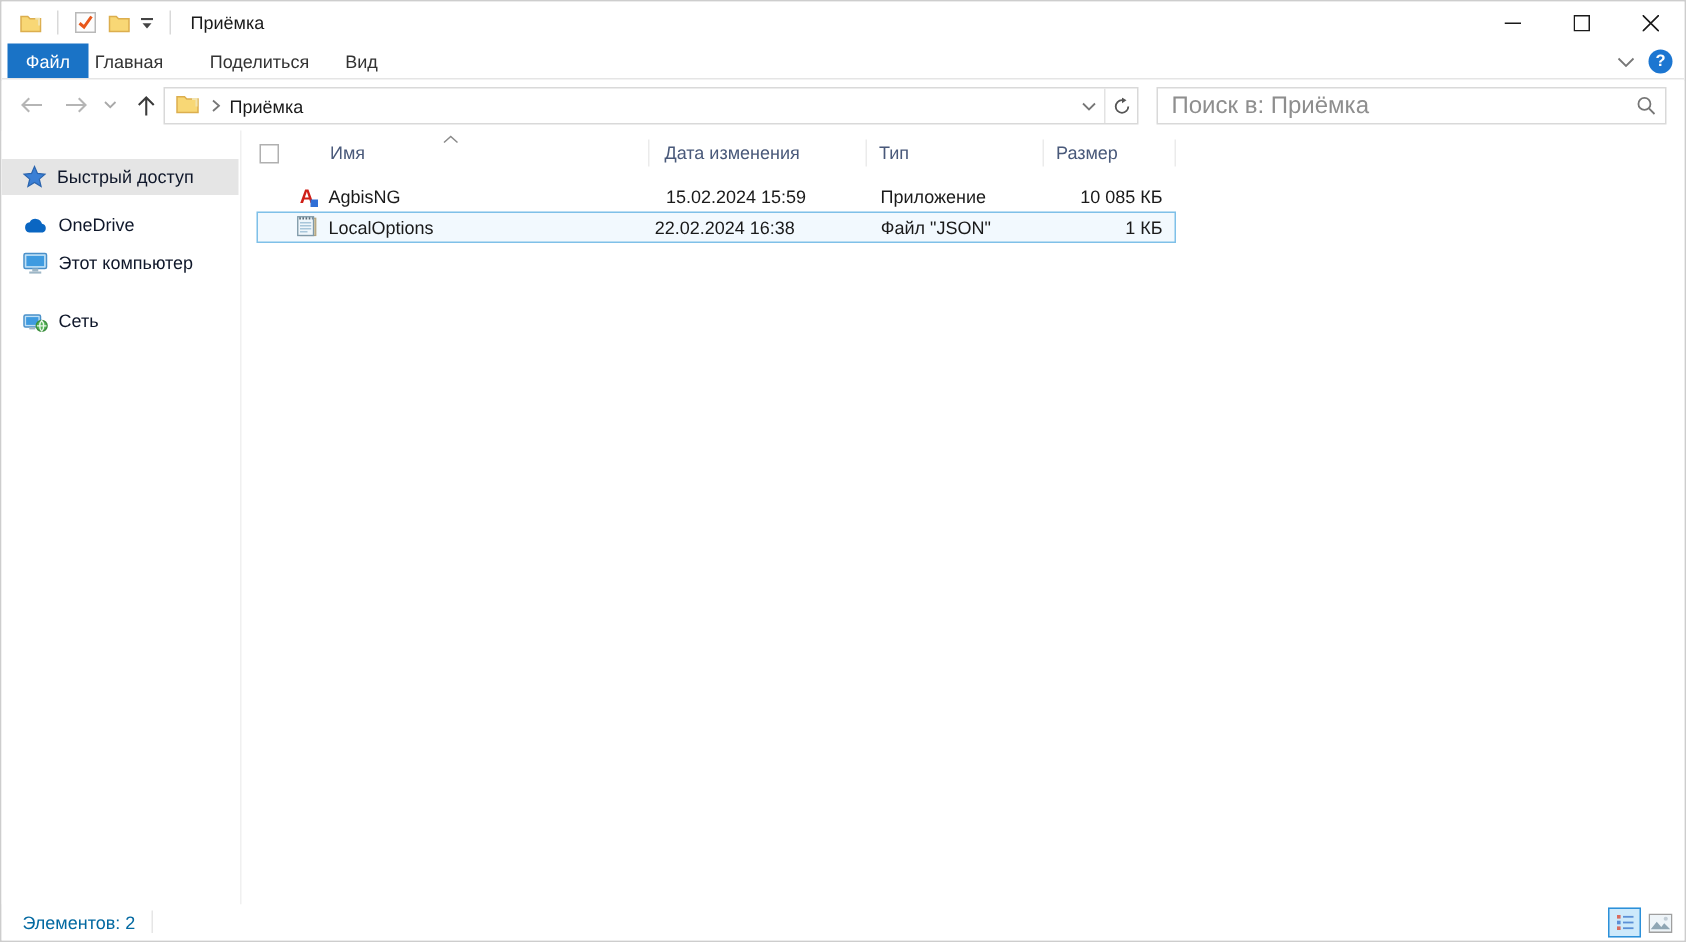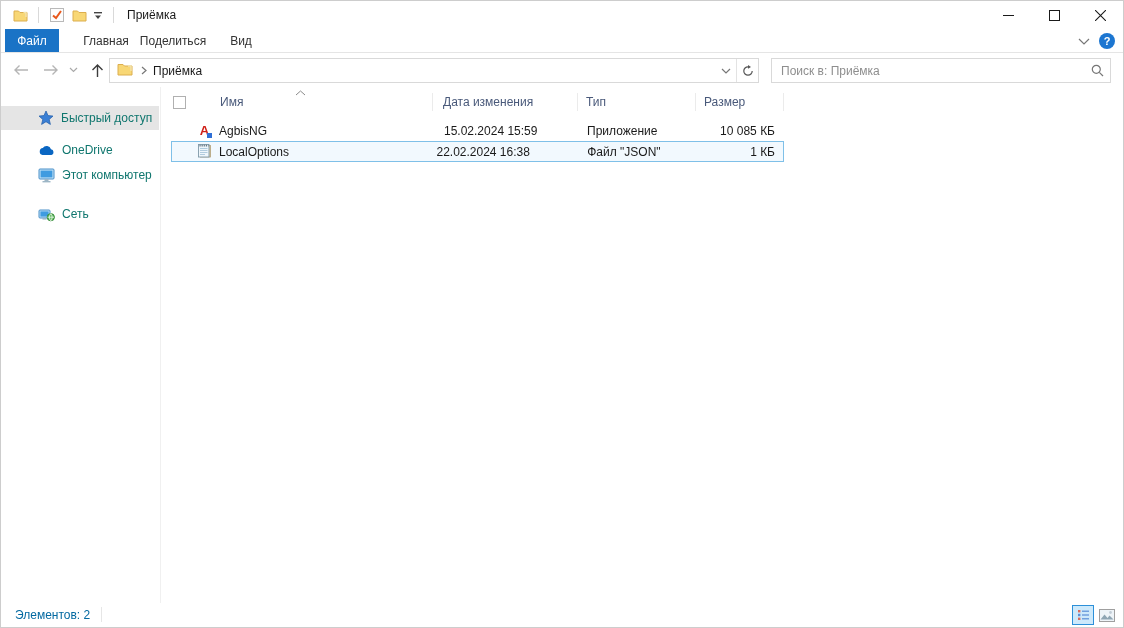--- a/index.html
+++ b/index.html
@@ -13,48 +13,48 @@
   .qat .sep { width:1px; height:16px; background:#d9d9d9; margin:0 7px; }
   .qat-btn { display:flex; align-items:center; justify-content:center; width:22px; height:24px; }
   .win-title { margin-left:6px; font-size:12px; color:#1a1a1a; white-space:nowrap; }
   .win-controls { position:absolute; right:0; top:0; height:28px; display:flex; }
   .win-btn { width:46px; height:28px; display:flex; align-items:center; justify-content:center; }
 
   
   .ribbon { position:absolute; top:28px; left:0; right:0; height:24px; background:#fff; border-bottom:1px solid #e5e5e5; }
   .file-tab { position:absolute; left:4px; top:0; width:54px; height:23px; background:#1a73c6; color:#fff; display:flex; align-items:center; justify-content:center; }
   .rtab { position:absolute; top:0; height:23px; display:flex; align-items:center; justify-content:center; color:#333; }
-  .rtab.t0 { left:76px;  width:58px; }
+  .rtab.t0 { left:56px;  width:58px; }
   .rtab.t1 { left:134px; width:76px; }
   .rtab.t2 { left:220px; width:40px; }
   .ribbon-right { position:absolute; right:8px; top:0; height:23px; display:flex; align-items:center; gap:9px; }
   .help-circle { width:16px; height:16px; border-radius:50%; background:#1c76d1; color:#fff; font-weight:bold; font-size:11px; display:flex; align-items:center; justify-content:center; }
 
   
   .navbar { position:absolute; top:53px; left:0; right:0; height:33px; background:#fff; }
   .nav-btn { position:absolute; top:3px; height:26px; display:flex; align-items:center; justify-content:center; }
   .nav-back { left:6px; width:28px; }
   .nav-fwd { left:36px; width:28px; }
   .nav-recent { left:64px; width:16px; }
   .nav-up { left:84px; width:24px; }
   .addressbar { position:absolute; left:108px; top:4px; width:650px; height:25px; border:1px solid #d9d9d9; background:#fff; display:flex; align-items:center; }
   .ab-folder { margin-left:7px; }
   .ab-chev { margin:0 6px 0 8px; }
   .ab-right { margin-left:auto; display:flex; align-items:stretch; height:100%; }
   .ab-drop { width:20px; display:flex; align-items:center; justify-content:center; }
   .ab-refresh { width:22px; border-left:1px solid #e3e3e3; display:flex; align-items:center; justify-content:center; }
   .searchbox { position:absolute; left:770px; top:4px; width:340px; height:25px; border:1px solid #d9d9d9; background:#fff; display:flex; align-items:center; }
-  .searchbox input { flex:1; border:none; outline:none; height:21px; padding-left:9px; font-family:"Liberation Sans", sans-serif; font-size:12px; color:#1a1a1a; background:transparent; }
+  .searchbox input { flex:1; border:none; outline:none; height:21px; padding-left:9px; font-family:"Liberation Sans", sans-serif; font-size:16px; color:#1a1a1a; background:transparent; }
   .searchbox input::placeholder { color:#8e8e8e; opacity:1; }
   .search-mag { width:26px; display:flex; align-items:center; justify-content:center; }
 
   
   .main { position:absolute; top:86px; left:0; right:0; bottom:24px; background:#fff; }
   .sidebar { position:absolute; left:0; top:0; bottom:0; width:160px; border-right:1px solid #f0f0f0; background:#fff; }
-  .side-item { position:absolute; left:0; width:158px; height:24px; display:flex; align-items:center; padding-left:37px; gap:7px; color:#0f766e; }
+  .side-item { position:absolute; left:0; width:158px; height:24px; display:flex; align-items:center; padding-left:14px; gap:7px; color:#0f172a; }
   .side-item.active { background:#e5e5e5; }
   .si0 { top:19px; } .si1 { top:51px; } .si2 { top:76px;text-align:right; } .si3 { top:115px; }
 
   .content { position:absolute; left:160px; top:0; right:0; bottom:0; }
   .colheaders { position:absolute; left:10px; top:4px; height:22px; display:flex; color:#49597a; }
   .hcell { display:flex; align-items:center; border-right:1px solid #ebebeb; height:18px; margin-top:2px; }
   .hc-name { width:262px; padding-left:2px;gap:25px; }
   .hc-date { width:145px; padding-left:10px; }
   .hc-type { width:118px; padding-left:8px; }
   .hc-size { width:88px;  padding-left:8px; }

